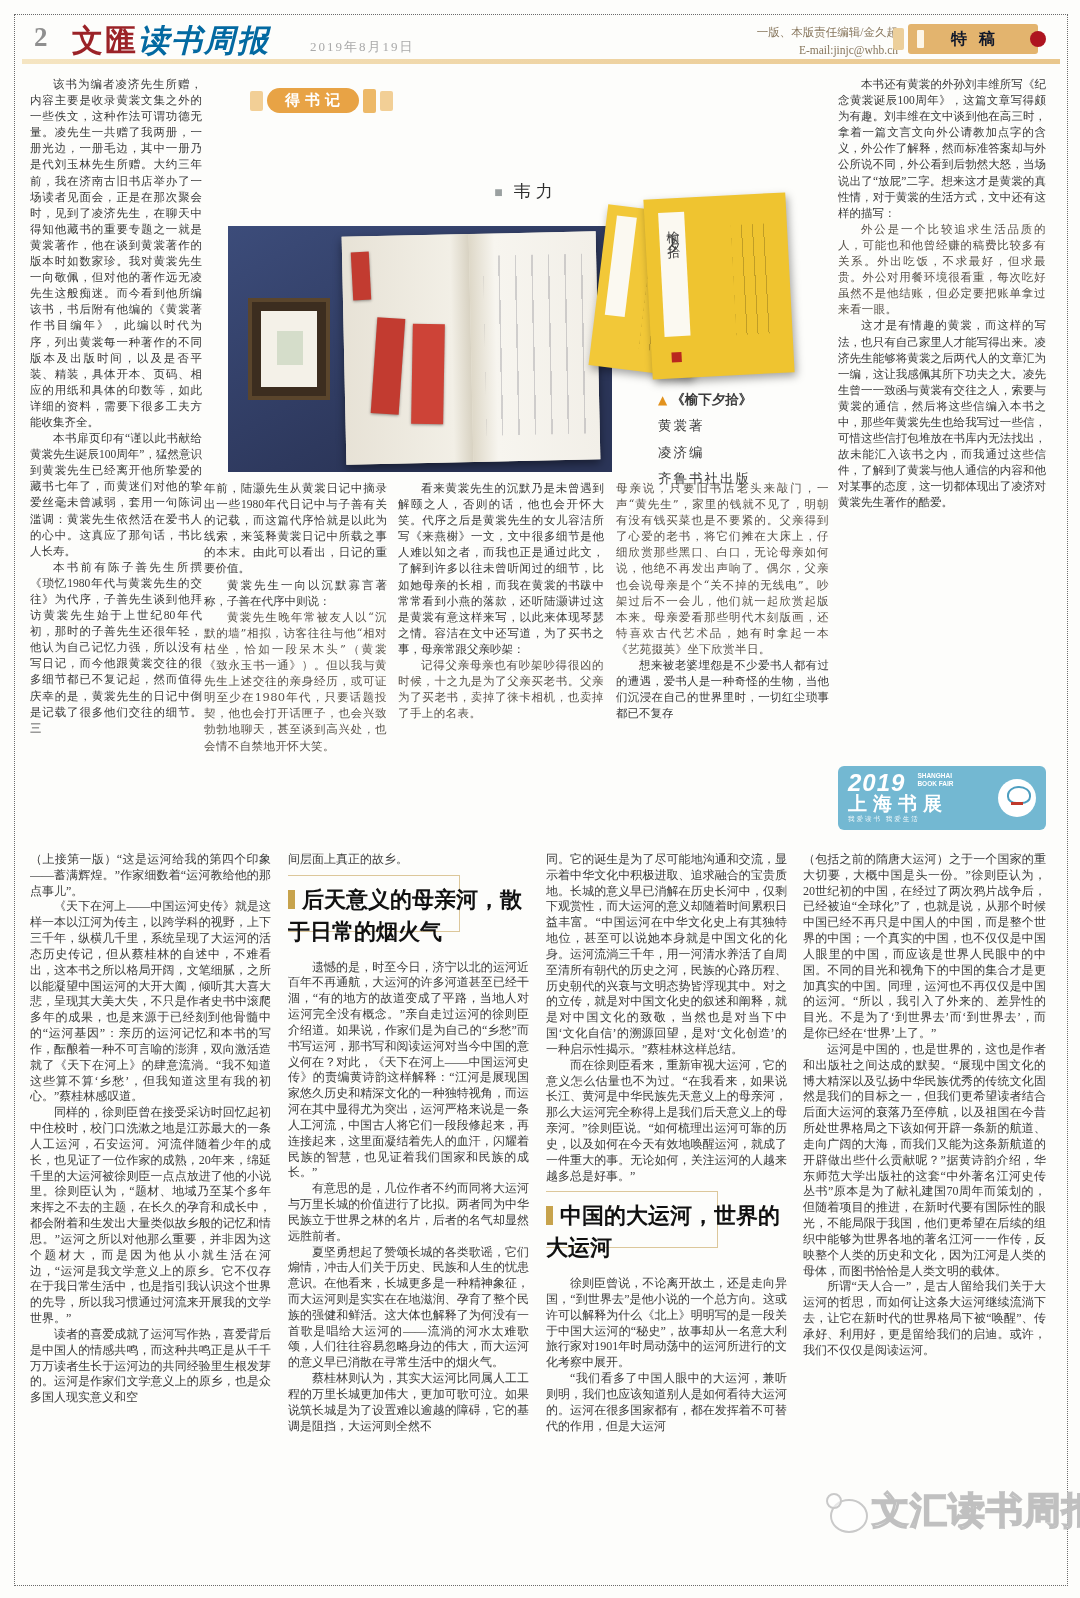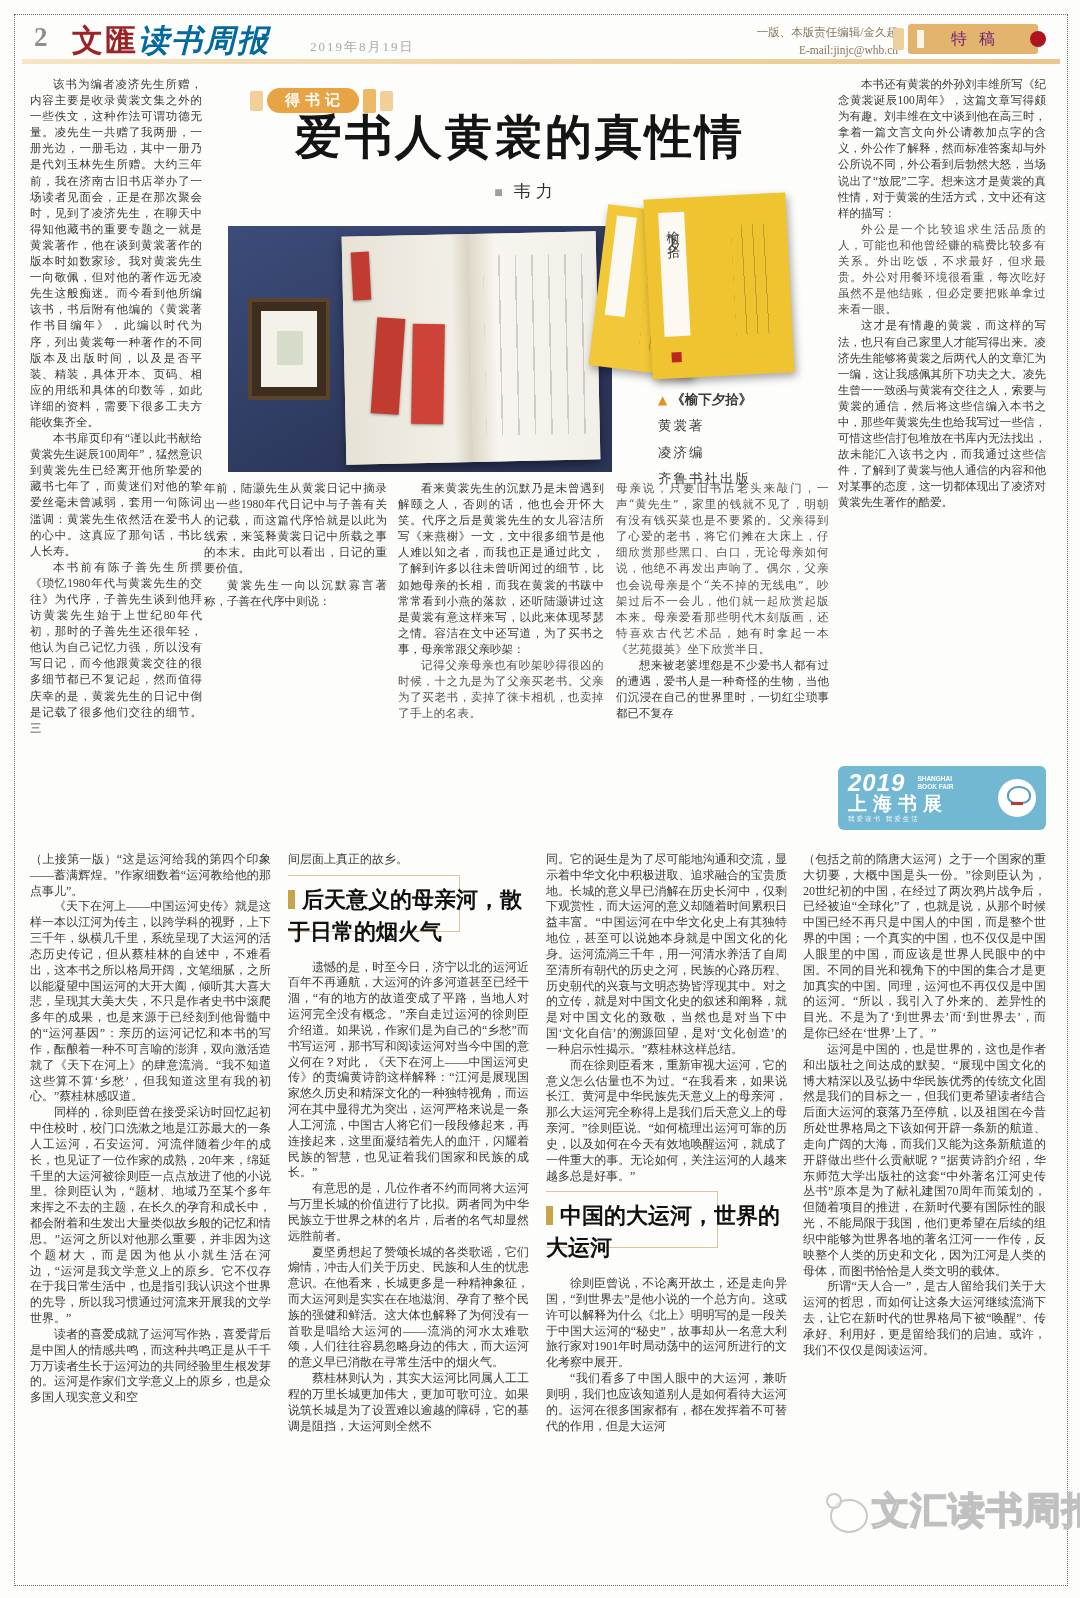--- a/index.html
+++ b/index.html
@@ -22,21 +22,21 @@
   .masthead { position:absolute; left:72px; top:20px; font-size:31px; font-weight:900; letter-spacing:2px; }
   .masthead .red { color:#9b2227; }
   .masthead .black { color:#0369a1; font-style:italic; }
   .m-date { position:absolute; left:310px; top:38px; font-size:13px; color:#a9a9a9; letter-spacing:2px; }
   .editor { position:absolute; left:620px; top:24px; width:278px; text-align:right;
     font-size:11.5px; color:#87765c; line-height:1.55; }
   .tab { position:absolute; left:908px; top:24px; width:130px; height:30px; background:#e3b46e;
     border-radius:3px; display:flex; align-items:center; justify-content:center; }
   .tab-stub { position:absolute; left:893px; top:28px; width:11px; height:22px; background:#eccf9b; border-radius:2px; }
   .tab .bar { position:absolute; left:9px; top:6px; width:7px; height:18px; background:#fdf6e8; border-radius:1px; }
-  .tab .label { color:#701a75; font-weight:normal; font-size:16px; letter-spacing:12px; text-indent:12px;
+  .tab .label { color:#0f172a; font-weight:bold; font-size:16px; letter-spacing:12px; text-indent:12px;
     font-family:"Liberation Sans",sans-serif; }
   .tab .dot { position:absolute; right:-8px; top:7px; width:16px; height:16px; background:#ae1420; border-radius:50%; }
   .head-rule { position:absolute; left:22px; right:20px; top:59px; height:5px;
     background:linear-gradient(to right,#f5e5c2,#eed2a0 60%,#e9c78d); }
 
   
   .col { position:absolute; overflow:hidden; font-size:11.5px; line-height:1.4; color:#3a3a3a; }
   .col .para { text-indent:2em; text-align:justify; }
   .col .para.noindent { text-indent:0; }
   .col .para.quote { font-family:"DejaVu Serif", serif; color:#58524a; letter-spacing:0.4px; }
@@ -94,21 +94,21 @@
   #t-col2 { left:204px; top:480px; width:183px; height:356px; }
   #t-col3 { left:398px; top:480px; width:206px; height:356px; }
   #t-col4 { left:616px; top:480px; width:213px; height:356px; }
   #t-col5 { left:838px; top:76px; width:208px; height:684px; }
 
   
   .badge { position:absolute; left:838px; top:766px; width:208px; height:64px; background:#73b8d2;
     border-radius:6px; display:flex; align-items:center; padding:6px 10px; color:#fff;
     font-family:"Liberation Sans",sans-serif; }
   .badge-left { flex:1; }
-  .b-row { display:flex; align-items:center; gap:12px; }
+  .b-row { display:flex; align-items:flex-start; gap:12px; }
   .b-year { font-size:24px; font-weight:900; font-style:italic; line-height:.9; letter-spacing:1px; }
   .b-en { font-size:6.5px; line-height:1.2; width:52px; font-weight:bold; }
   .b-cn { font-size:19px; font-weight:900; letter-spacing:6px; line-height:1.1; }
   .b-slogan { font-size:6.5px; letter-spacing:2px; opacity:.9; }
   .b-seal { width:38px; height:38px; background:#fff; border-radius:50%; position:relative; flex:none; }
   .b-seal::before { content:""; position:absolute; left:9px; top:7px; width:20px; height:14px;
     border:2.5px solid #4d9ec0; border-radius:50% 50% 40% 40%; }
   .b-seal::after { content:""; position:absolute; left:13px; top:23px; width:12px; height:3px; background:#c0392b; }
 
   
@@ -157,21 +157,20 @@
     <span class="dot"></span>
   </div>
   <div class="head-rule"></div>
 
   <div class="ribbon-row">
     <span class="rib-deco"></span>
     <span class="ribbon">得书记</span>
     <span class="rib-deco tall"></span>
     <span class="rib-deco"></span>
   </div>
-  <h1 class="headline">爱书人黄裳的真性情</h1>
   <div class="byline">
     <span class="sq">■</span><span>韦力</span>
   </div>
 
   <div class="photo">
     <div class="pframe">
       <div class="inner">
           <div class="mark"></div>
         </div>
     </div>
@@ -206,20 +205,21 @@
   </div>
 
   <div id="t-col1" class="col">
       <p class="para">该书为编者凌济先生所赠，内容主要是收录黄裳文集之外的一些佚文，这种作法可谓功德无量。凌先生一共赠了我两册，一册光边，一册毛边，其中一册乃是代刘玉林先生所赠。大约三年前，我在济南古旧书店举办了一场读者见面会，正是在那次聚会时，见到了凌济先生，在聊天中得知他藏书的重要专题之一就是黄裳著作，他在谈到黄裳著作的版本时如数家珍。我对黄裳先生一向敬佩，但对他的著作远无凌先生这般痴迷。而今看到他所编该书，书后附有他编的《黄裳著作书目编年》，此编以时代为序，列出黄裳每一种著作的不同版本及出版时间，以及是否平装、精装，具体开本、页码、相应的用纸和具体的印数等，如此详细的资料，需要下很多工夫方能收集齐全。</p>
       <p class="para">本书扉页印有“谨以此书献给黄裳先生诞辰100周年”，猛然意识到黄裳先生已经离开他所挚爱的藏书七年了，而黄迷们对他的挚爱丝毫未曾减弱，套用一句陈词滥调：黄裳先生依然活在爱书人的心中。这真应了那句话，书比人长寿。</p>
       <p class="para">本书前有陈子善先生所撰《琐忆1980年代与黄裳先生的交往》为代序，子善先生谈到他拜访黄裳先生始于上世纪80年代初，那时的子善先生还很年轻，他认为自己记忆力强，所以没有写日记，而今他跟黄裳交往的很多细节都已不复记起，然而值得庆幸的是，黄裳先生的日记中倒是记载了很多他们交往的细节。三</p>
     </div>
   <div id="t-col2" class="col">
       <p class="para noindent">年前，陆灏先生从黄裳日记中摘录出一些1980年代日记中与子善有关的记载，而这篇代序恰就是以此为线索，来笺释黄裳日记中所载之事的本末。由此可以看出，日记的重要价值。</p>
       <p class="para">黄裳先生一向以沉默寡言著称，子善在代序中则说：</p>
+      <p class="para quote">黄裳先生晚年常被友人以“沉默的墙”相拟，访客往往与他“相对枯坐，恰如一段呆木头”（黄裳《致永玉书一通》）。但以我与黄先生上述交往的亲身经历，或可证明至少在1980年代，只要话题投契，他也会打开话匣子，也会兴致勃勃地聊天，甚至谈到高兴处，也会情不自禁地开怀大笑。</p>
     </div>
   <div id="t-col3" class="col">
       <p class="para">看来黄裳先生的沉默乃是未曾遇到解颐之人，否则的话，他也会开怀大笑。代序之后是黄裳先生的女儿容洁所写《来燕榭》一文，文中很多细节是他人难以知之者，而我也正是通过此文，了解到许多以往未曾听闻过的细节，比如她母亲的长相，而我在黄裳的书跋中常常看到小燕的落款，还听陆灏讲过这是黄裳有意这样来写，以此来体现琴瑟之情。容洁在文中还写道，为了买书之事，母亲常跟父亲吵架：</p>
       <p class="para quote">记得父亲母亲也有吵架吵得很凶的时候，十之九是为了父亲买老书。父亲为了买老书，卖掉了徕卡相机，也卖掉了手上的名表。</p>
     </div>
   <div id="t-col4" class="col">
       <p class="para quote noindent">母亲说，只要旧书店老头来敲门，一声“黄先生”，家里的钱就不见了，明朝有没有钱买菜也是不要紧的。父亲得到了心爱的老书，将它们摊在大床上，仔细欣赏那些黑口、白口，无论母亲如何说，他绝不再发出声响了。偶尔，父亲也会说母亲是个“关不掉的无线电”。吵架过后不一会儿，他们就一起欣赏起版本来。母亲爱看那些明代木刻版画，还特喜欢古代艺术品，她有时拿起一本《艺苑掇英》坐下欣赏半日。</p>
       <p class="para">想来被老婆埋怨是不少爱书人都有过的遭遇，爱书人是一种奇怪的生物，当他们沉浸在自己的世界里时，一切红尘琐事都已不复存</p>
     </div>
   <div id="t-col5" class="col">

